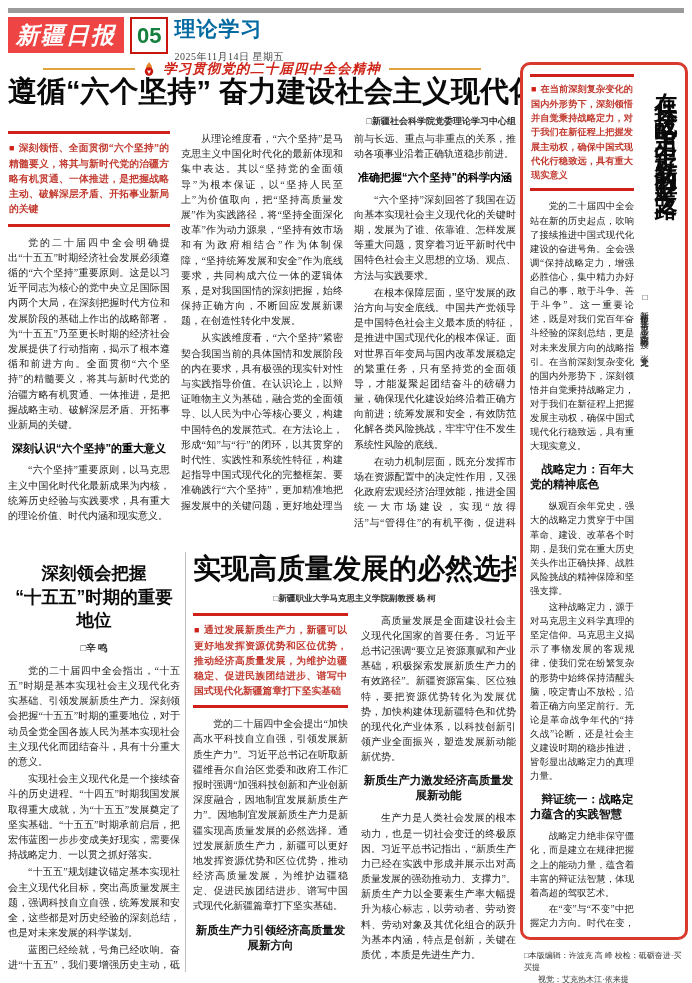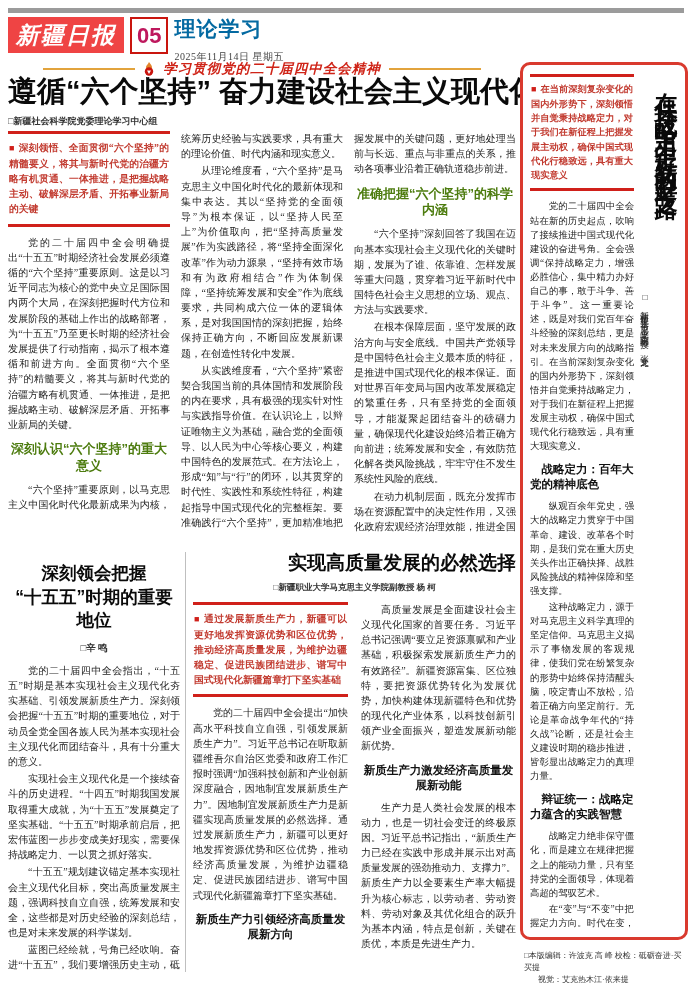--- a/index.html
+++ b/index.html
@@ -11,64 +11,64 @@
   }
   
   .top-rule { position:absolute; left:8px; top:8px; width:676px; height:5px; background:#9b9b9b; }
   .masthead { position:absolute; left:8px; top:17px; display:flex; align-items:flex-start; gap:6px; }
   .logo-box {
     background:#ef4444; color:#fff; font-family:"Liberation Sans",sans-serif;
     font-weight:900; font-size:23px; line-height:1; padding:7px 8px 6px 8px;
     letter-spacing:2px; font-style:italic;
   }
   .pagenum-box {
-    border:2px solid #c9150e; color:#be185d; font-family:"Liberation Sans",sans-serif;
+    border:2px solid #c9150e; color:#15803d; font-family:"Liberation Sans",sans-serif;
     font-weight:700; font-size:22px; line-height:1; padding:6px 5px 5px 5px;
   }
   .section-block { display:flex; flex-direction:column; padding-top:1px; }
   .section-title { font-family:"Liberation Sans",sans-serif; font-weight:900; font-size:21px; line-height:1.05; color:#0369a1; letter-spacing:1px; }
   .date-line { font-size:10px; color:#444; margin-top:10px; letter-spacing:.5px; }
   
   .banner { position:absolute; left:8px; top:60px; width:508px; display:flex; align-items:center; justify-content:center; gap:8px; }
   .banner-line { width:92px; height:2px; background:#e2a33c; }
   .banner-text { color:#cf2418; font-family:Liberation Sans, sans-serif; font-weight:900; font-style:italic; font-size:13.5px; letter-spacing:1px; white-space:nowrap; }
   .torch { width:12px; height:14px; flex:0 0 auto; }
   
   .main-headline {
     position:absolute; left:8px; top:74px; width:508px; text-align:center;
     font-family:"Liberation Sans",sans-serif; font-weight:900; font-size:29px;
     color:#0a0a0a; letter-spacing:0px; line-height:1.2; white-space:nowrap;
   }
-  .main-byline { position:absolute; left:8px; top:115px; width:508px; text-align:left; font-size:9px; color:#333; font-weight:bold; }
+  .main-byline { position:absolute; left:8px; top:115px; width:508px; text-align:right; font-size:9px; color:#333; font-weight:bold; }
   .main-colflow {
     position:absolute; left:8px; top:131px; width:508px; height:404px;
     column-count:3; column-gap:11px; overflow:hidden;
     font-size:10px; line-height:1.52; text-align:justify; color:#1d1d1d;
   }
   .body-p { text-indent:2em; margin-bottom:2px; }
   .sub-head {
     font-family:"Liberation Sans",sans-serif; text-align:center; font-weight:900;
     margin:9px 0 7px 0; break-inside:avoid; line-height:1.3;
   }
-  .main-colflow .sub-head { color:#4d7c0f; font-size:13px; }
+  .main-colflow .sub-head { color:#000000; font-size:11px; }
   .intro-box {
     border-top:3px solid #d0201a; border-bottom:3px solid #d0201a;
     padding:6px 1px 7px 1px; margin-bottom:8px; break-inside:avoid;
     color:#c23b30; font-weight:bold; font-size:9.8px; line-height:1.55; text-align:justify;
   }
   .intro-box .bullet { color:#d0201a; margin-right:4px; font-size:9px; }
   
   .bl-article { position:absolute; left:8px; top:548px; width:172px; height:427px; overflow:hidden; }
   .bl-headline { font-family:"Liberation Sans",sans-serif; font-weight:900; font-size:17.5px; color:#0a0a0a; text-align:center; line-height:1.35; margin-top:14px; }
   .bl-byline { text-align:center; font-size:9.5px; color:#333; font-weight:bold; margin:9px 0 8px 0; }
   .bl-flow { font-size:10px; line-height:1.52; text-align:justify; color:#1d1d1d; }
   .v-divider { position:absolute; left:185px; top:552px; width:1px; height:420px; background:#bfbfbf; }
   
   .mid-article { position:absolute; left:193px; top:548px; width:323px; height:427px; overflow:hidden; }
-  .mid-headline { font-family:"Liberation Sans",sans-serif; font-weight:900; font-size:19px; color:#0a0a0a; text-align:right; line-height:1.2; margin-top:4px; white-space:nowrap; }
+  .mid-headline { font-family:"Liberation Sans",sans-serif; font-weight:900; font-size:28px; color:#0a0a0a; text-align:right; line-height:1.2; margin-top:4px; white-space:nowrap; }
   .mid-byline { text-align:center; font-size:8.5px; color:#333; font-weight:bold; margin:7px 0 8px 0; }
   .mid-colflow { column-count:2; column-gap:13px; height:352px; overflow:hidden; font-size:10px; line-height:1.52; text-align:justify; color:#1d1d1d; }
   .mid-colflow .sub-head { color:#111; font-size:11.5px; }
   
   .frame {
     position:absolute; left:520px; top:62px; width:168px; height:878px;
     border:3px solid #d93a2e; border-radius:10px; background:#fff;
     padding:9px 5px 9px 7px; display:flex; flex-direction:row; gap:3px;
   }
   .frame-content { width:104px; height:100%; overflow:hidden; font-size:9.4px; line-height:1.5; text-align:justify; color:#1d1d1d; }
@@ -165,21 +165,21 @@
   <div class="frame">
     <div class="frame-content">
       <div class="intro-box">
         <span class="bullet">■</span><span>在当前深刻复杂变化的国内外形势下，深刻领悟并自觉秉持战略定力，对于我们在新征程上把握发展主动权，确保中国式现代化行稳致远，具有重大现实意义</span>
       </div>
     <p class="body-p">党的二十届四中全会站在新的历史起点，吹响了接续推进中国式现代化建设的奋进号角。全会强调“保持战略定力，增强必胜信心，集中精力办好自己的事，敢于斗争、善于斗争”。这一重要论述，既是对我们党百年奋斗经验的深刻总结，更是对未来发展方向的战略指引。在当前深刻复杂变化的国内外形势下，深刻领悟并自觉秉持战略定力，对于我们在新征程上把握发展主动权，确保中国式现代化行稳致远，具有重大现实意义。</p>
         <h4 class="sub-head">战略定力：百年大党的精神底色</h4>
         <p class="body-p">纵观百余年党史，强大的战略定力贯穿于中国革命、建设、改革各个时期，是我们党在重大历史关头作出正确抉择、战胜风险挑战的精神保障和坚强支撑。</p>
         <p class="body-p">这种战略定力，源于对马克思主义科学真理的坚定信仰。马克思主义揭示了事物发展的客观规律，使我们党在纷繁复杂的形势中始终保持清醒头脑，咬定青山不放松，沿着正确方向坚定前行。无论是革命战争年代的“持久战”论断，还是社会主义建设时期的稳步推进，皆彰显出战略定力的真理力量。</p>
         <h4 class="sub-head">辩证统一：战略定力蕴含的实践智慧</h4>
-        <p class="body-p">战略定力绝非保守僵化，而是建立在规律把握之上的能动力量，只有坚持党的全面领导，体现着高超的驾驭艺术。</p>
+        <p class="body-p">战略定力绝非保守僵化，而是建立在规律把握之上的能动力量，蕴含着丰富的辩证法智慧，体现着高超的驾驭艺术。</p>
         <p class="body-p">在“变”与“不变”中把握定力方向。时代在变，党对初心使命的坚守始终如一。从新民主主义革命到中国特色社会主义新时代，无论形势如何变化，都体现了在变化中保持不变、在坚守中因势而谋的智慧，标注出共产党人的如磐初心。</p>
       </div>
     <div class="frame-vertical">
       <div class="v-byline">□新疆师范大学马克思主义学院副教授 张文龙</div>
       <div class="v-headline">在保持战略定力中走好新的赶考之路</div>
     </div>
   </div>
 
   <div class="page-footer">
     <div class="f1">□本版编辑：许波克 高 峰  校检：砥砺奋进·买买提</div>

